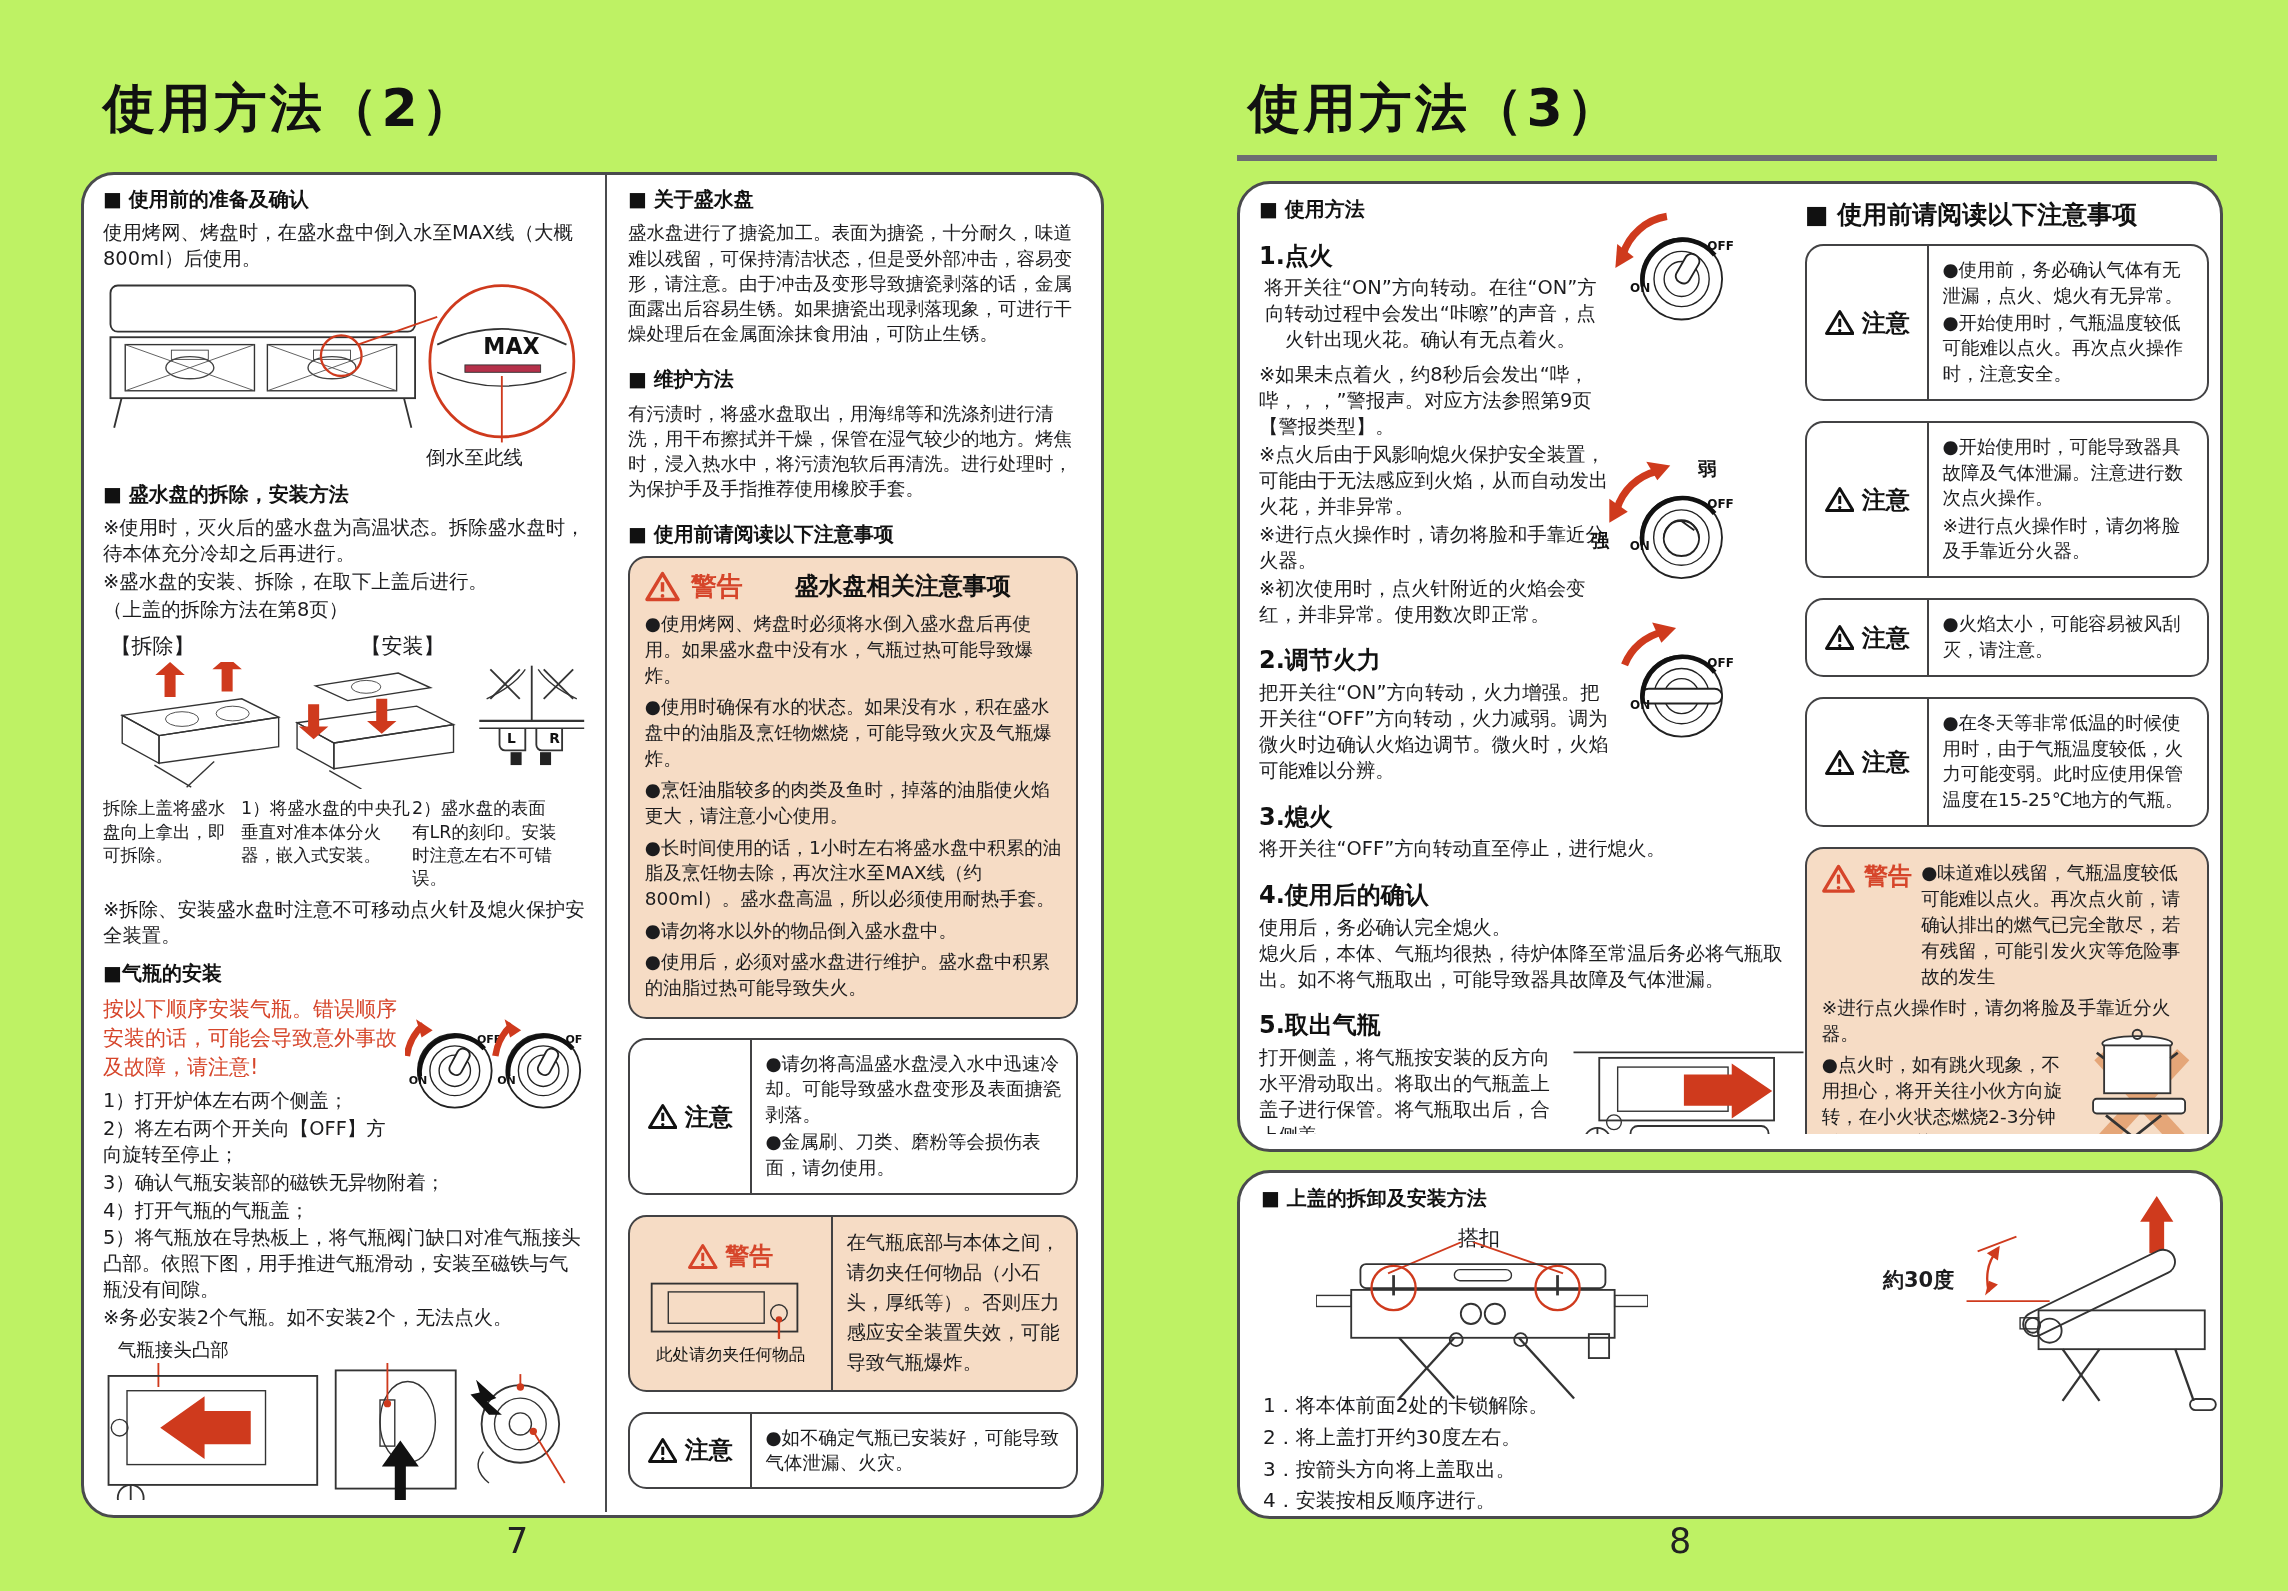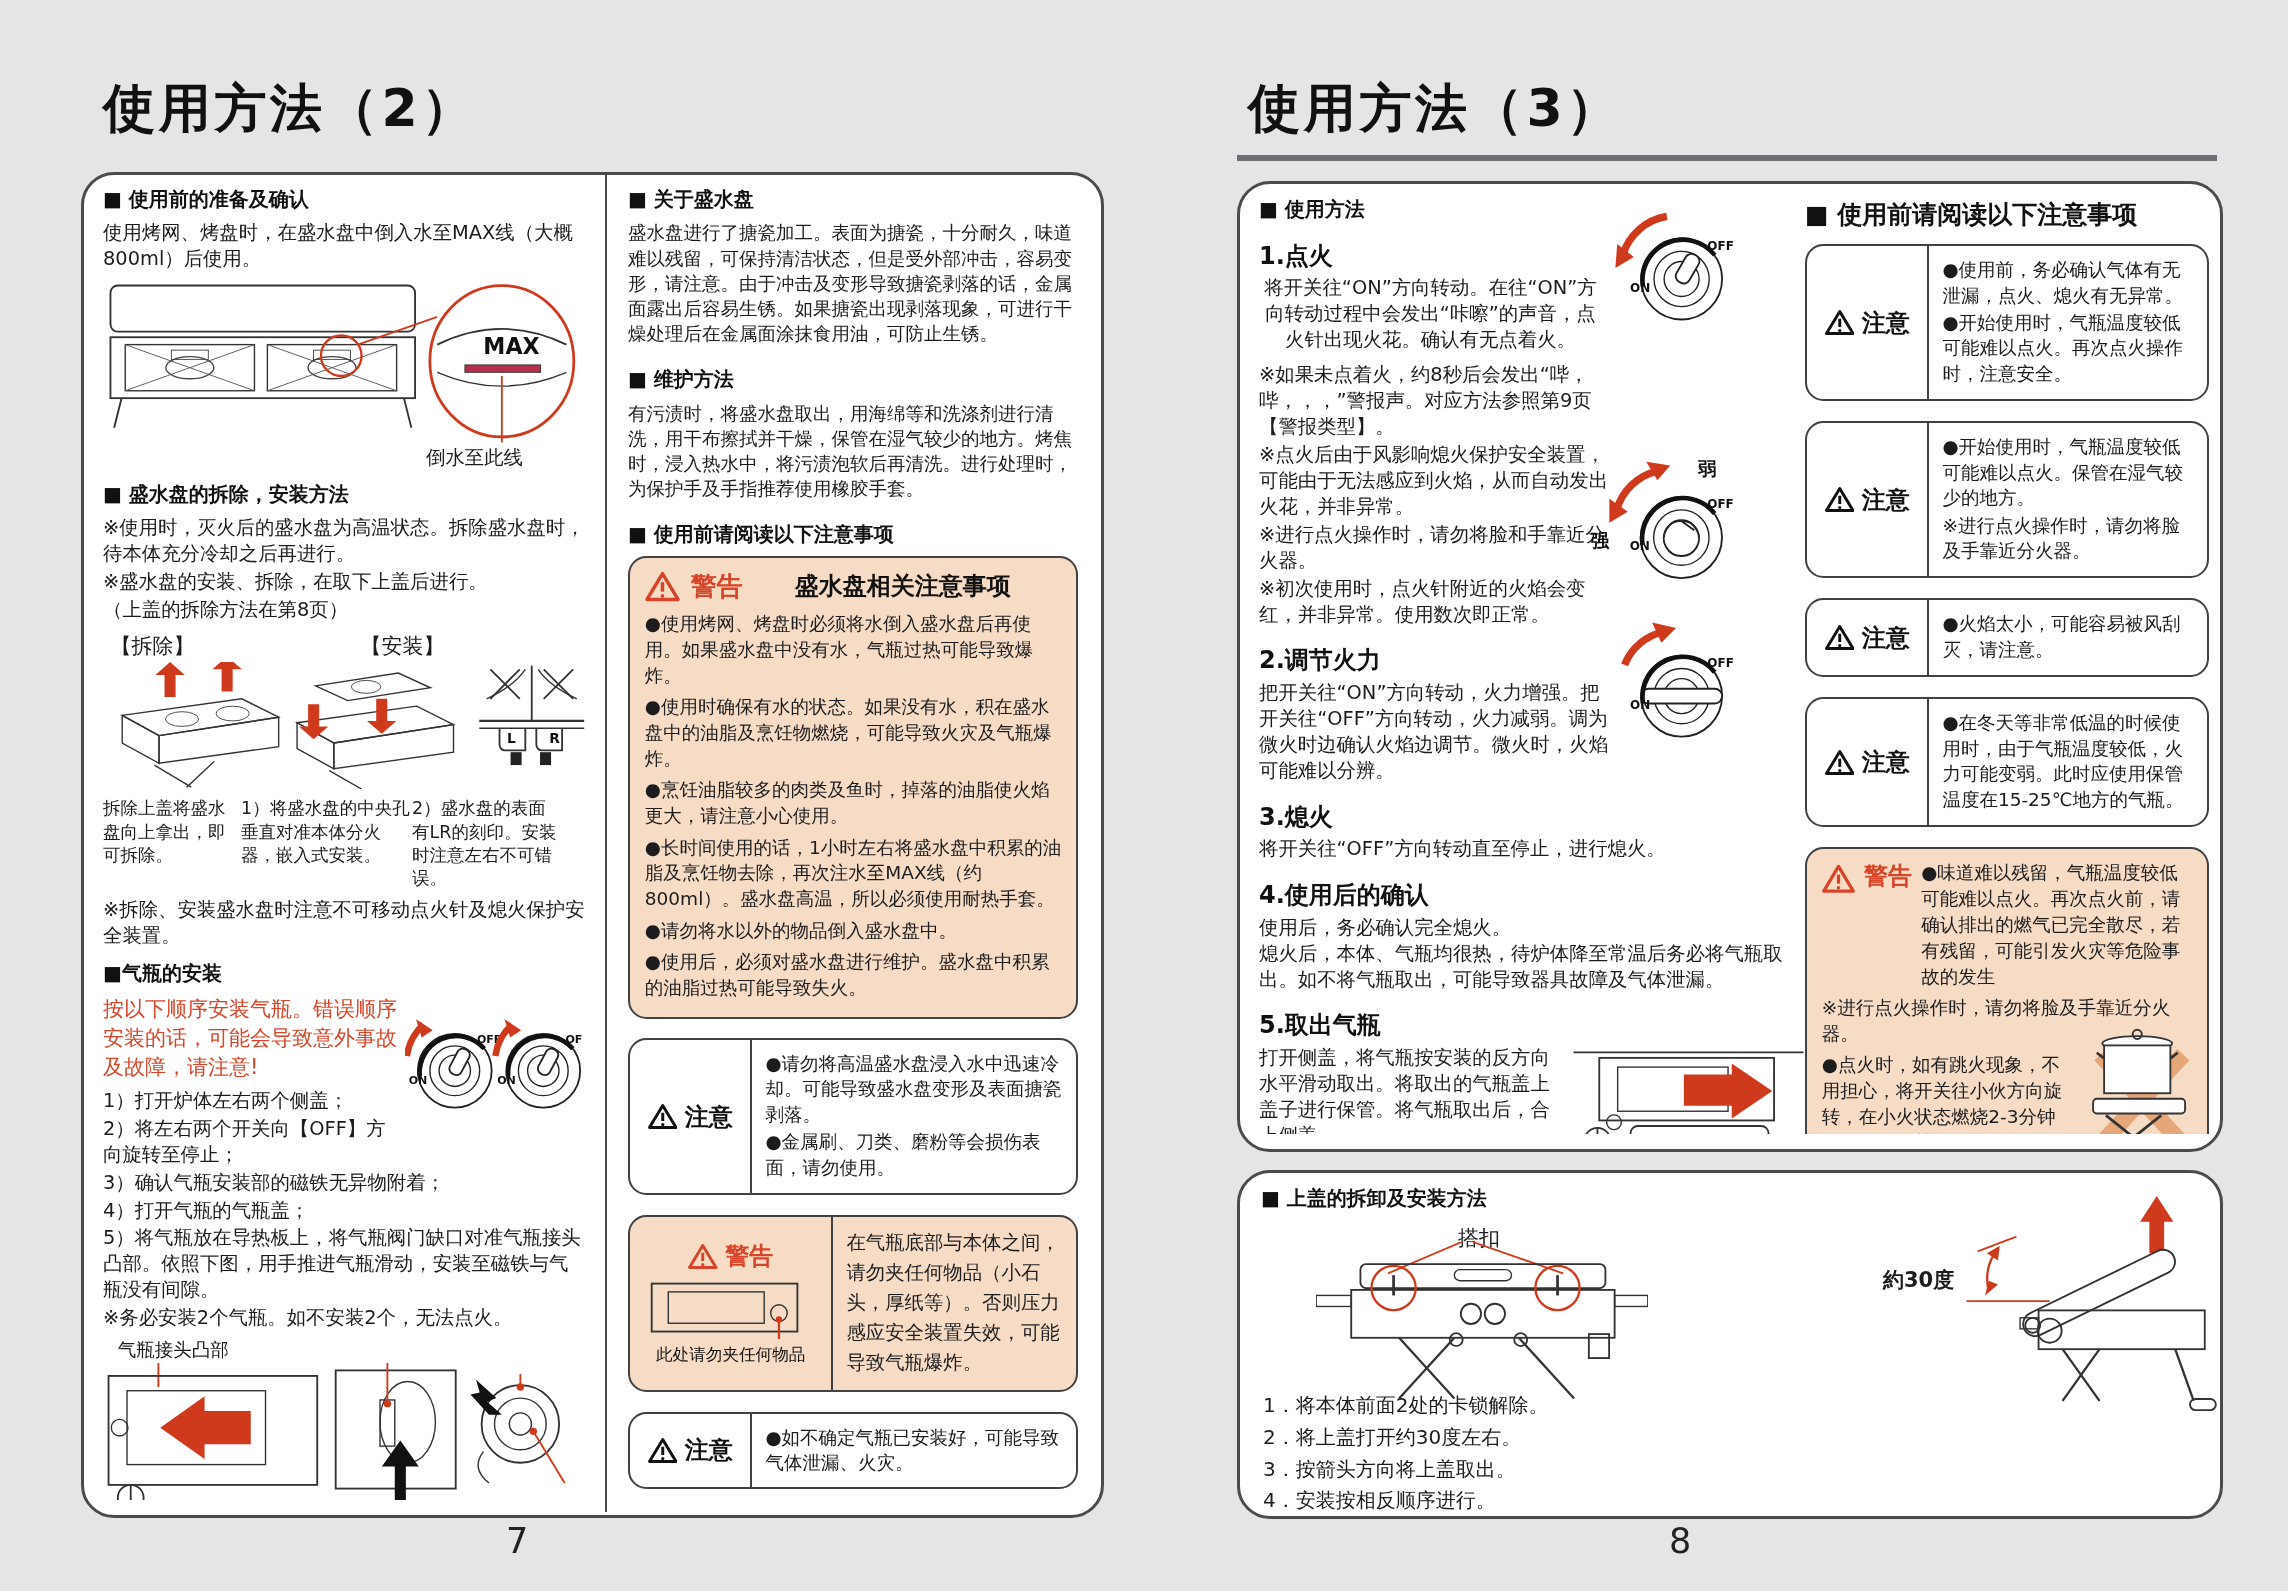--- a/index.html
+++ b/index.html
@@ -1,17 +1,17 @@
 <!DOCTYPE html>
 <html style="font-size:14.8px"><head>
 <meta charset="utf-8">
 <style>
   html,body{margin:0;padding:0;background:#fff;}
   body{font-family:"DejaVu Sans","Liberation Sans",sans-serif;color:#1c1c1e;}
-  #canvas{position:relative;width:2289px;height:1591px;background:#e5e5e5;overflow:hidden;}
+  #canvas{position:relative;width:2289px;height:1591px;background:#bef264;overflow:hidden;}
   .page-title{position:absolute;font-size:52px;font-weight:700;letter-spacing:3.7px;color:#111;}
   .pbox{position:absolute;border:3.7px solid #4a4b4d;border-radius:33px;background:#fff;}
   .vdivider{position:absolute;border-left:2.8px solid #4a4b4d;width:0;}
   .col{position:absolute;overflow:hidden;}
   .sec-h{font-size:20px;font-weight:700;margin:20px 0 7.4px;color:#111;}
   .sec-h.first{margin-top:0;}
   .body-t{font-size:19.4px;line-height:1.34;}
   .small-t{font-size:18.5px;line-height:1.36;}
   .red-t{color:#d6452a;}
   .li{margin:0 0 1.8px 0;}
@@ -406,21 +406,21 @@
     <div class="nbox">
       <div class="lab">
         <svg width="29.5" height="27" viewBox="0 0 40 36">
           <polygon points="20,3 38,33 2,33" fill="none" stroke="#111" stroke-width="4" stroke-linejoin="round"></polygon>
           <line x1="20" y1="13" x2="20" y2="24" stroke="#111" stroke-width="4"></line>
           <circle cx="20" cy="29" r="2.2" fill="#111"></circle>
         </svg>
         <span>注意</span>
       </div>
       <div class="txt">
-          <div class="li">●开始使用时，气瓶温度较低可能难以点火。保管在湿气较少的地方。</div>
+          <div class="li">●开始使用时，可能导致器具故障及气体泄漏。注意进行数次点火操作。</div>
           <div class="li">※进行点火操作时，请勿将脸及手靠近分火器。</div>
         </div>
     </div>
 
     <div class="nbox">
       <div class="lab">
         <svg width="29.5" height="27" viewBox="0 0 40 36">
           <polygon points="20,3 38,33 2,33" fill="none" stroke="#111" stroke-width="4" stroke-linejoin="round"></polygon>
           <line x1="20" y1="13" x2="20" y2="24" stroke="#111" stroke-width="4"></line>
           <circle cx="20" cy="29" r="2.2" fill="#111"></circle>

